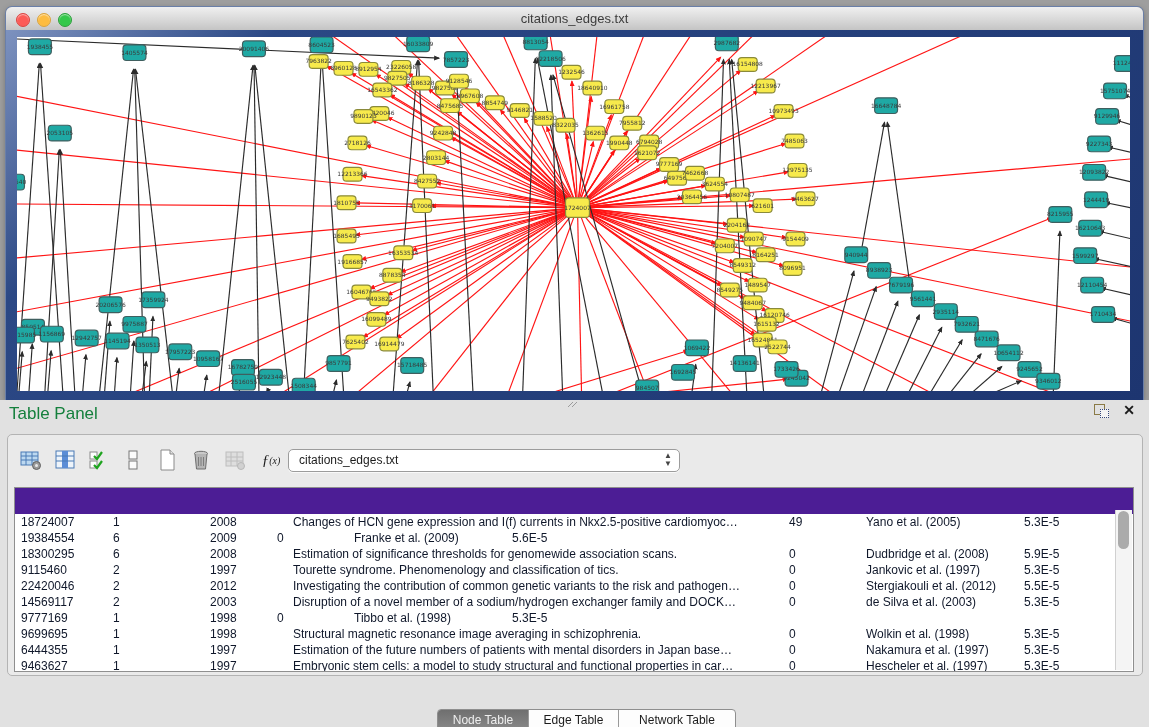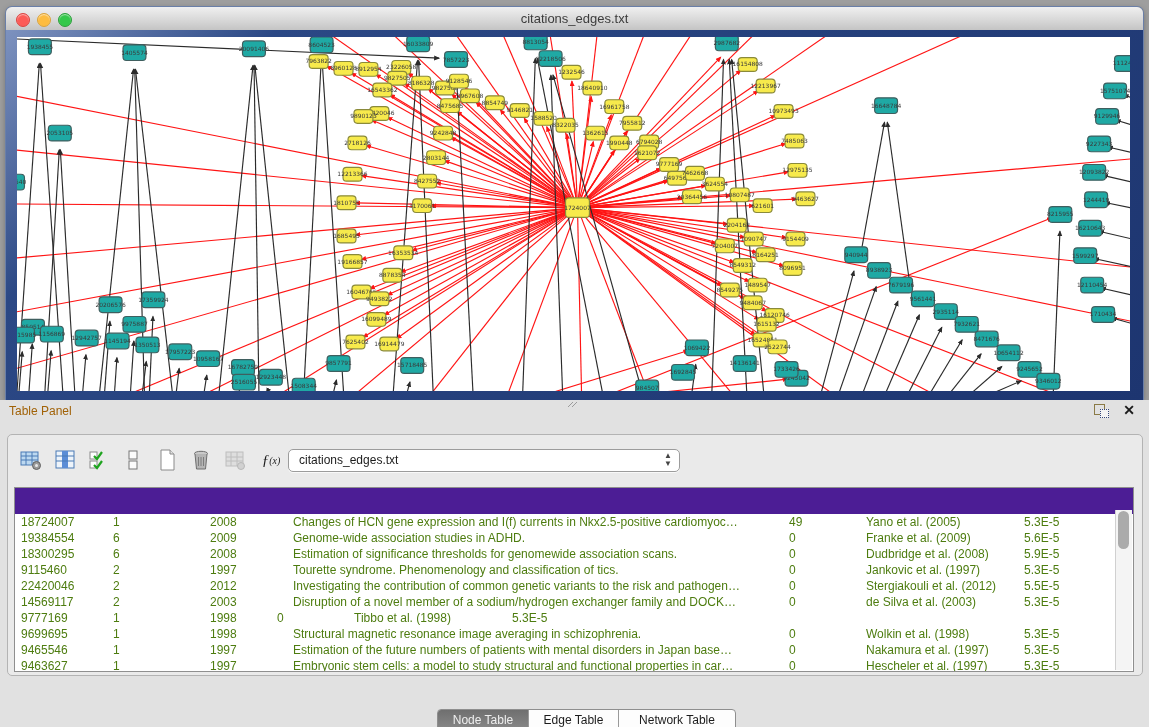--- a/index.html
+++ b/index.html
@@ -23,21 +23,21 @@
   .net-frame{position:absolute;left:0;top:23px;right:0;bottom:0;
     background:linear-gradient(135deg,#7d92bf 0%,#2b4885 18%,#1d3570 100%);}
   .net-canvas{position:absolute;left:11px;top:7px;right:13px;bottom:9px;
     background:#ffffff;overflow:hidden;}
   .net-canvas svg{position:absolute;left:0;top:0;width:100%;height:100%;}
 
   
   .table-panel{position:absolute;left:0;top:400px;width:1149px;height:327px;
     background:#e1e1e1;}
   .panel-header{position:absolute;left:0;top:0;right:0;height:22px;}
-  .panel-title{position:absolute;left:9px;top:4px;font-size:12px;color:#a16207;}
+  .panel-title{position:absolute;left:9px;top:4px;font-size:17px;color:#15803d;}
   .panel-float{position:absolute;right:40px;top:4px;width:15px;height:14px;}
   .panel-float .sq1{position:absolute;left:0;top:0;width:9px;height:9px;border:1px solid #8a7a46;background:transparent;}
   .panel-float .sq2{position:absolute;right:0;bottom:0;width:7px;height:7px;border:1px dotted #35477c;background:#f4f4f4;}
   .panel-close{position:absolute;right:14px;top:2px;font-size:14px;font-weight:bold;color:#1a1a1a;line-height:16px;}
   .resize-nub{position:absolute;left:567px;top:1px;width:12px;height:7px;opacity:.8;}
 
   .sub-panel{position:absolute;left:7px;top:34px;width:1134px;height:240px;
     background:#eaeaea;border:1px solid #b3b3b3;border-radius:5px;}
 
   .toolbar{position:absolute;left:8px;top:10px;height:30px;display:flex;align-items:center;}
@@ -49,21 +49,21 @@
   .selector .val{position:absolute;left:10px;top:3px;font-size:12px;color:#1c1c1c;}
   .selector .arrows{position:absolute;right:7px;top:2px;font-size:8px;color:#444;line-height:8px;text-align:center;}
 
   .tablebox{position:absolute;left:6px;top:52px;width:1118px;height:183px;
     background:#ffffff;border:1px solid #8f8f8f;overflow:hidden;}
   .thead{display:flex;height:21px;background:#4c1d95;border-bottom:5px solid #4c1d95;flex-direction:column;}
   .th{font-size:12px;color:#222;text-align:center;line-height:21px;
     border-right:1px solid #8f8f8f;background:#cde3ef;overflow:hidden;white-space:nowrap;}
   .th.first{background:#f2f2f2;}
   .th.fill{background:#f2f2f2;border-right:none;flex:1;}
-  .trow{display:flex;height:16px;font-size:12px;color:#4d7c0f;}
+  .trow{display:flex;height:16px;font-size:12px;color:#0f172a;}
   .td{line-height:16px;white-space:nowrap;overflow:hidden;}
   .c0{width:90px;padding-left:6px;box-sizing:border-box;}
   .c1{width:95px;padding-left:8px;box-sizing:border-box;}
   .c2{width:73px;padding-left:10px;box-sizing:border-box;}
   .c3{width:499px;padding-left:7px;box-sizing:border-box;margin-left:13px;}
   .c4{width:75px;padding-left:4px;box-sizing:border-box;}
   .c5{width:155px;padding-left:6px;box-sizing:border-box;}
   .c6{width:96px;padding-left:9px;box-sizing:border-box;}
   .th.c0{padding-left:0;}.th.c1{padding-left:0;}.th.c2{padding-left:0;margin-top:31px;}
   .th.c3{padding-left:0;}.th.c5{padding-left:0;text-align:right;}.th.c6{padding-left:0;text-decoration:underline;}
@@ -862,21 +862,20 @@
             <div class="td c2">2008</div>
             <div class="td c3">Changes of HCN gene expression and I(f) currents in Nkx2.5-positive cardiomyoc…</div>
             <div class="td c4">49</div>
             <div class="td c5">Yano et al. (2005)</div>
             <div class="td c6">5.3E-5</div>
           </div>
           <div class="trow">
             <div class="td c0">19384554</div>
             <div class="td c1">6</div>
             <div class="td c2">2009</div>
-            <div class="td c3">Genome-wide association studies in ADHD.</div>
             <div class="td c4">0</div>
             <div class="td c5">Franke et al. (2009)</div>
             <div class="td c6">5.6E-5</div>
           </div>
           <div class="trow">
             <div class="td c0">18300295</div>
             <div class="td c1">6</div>
             <div class="td c2">2008</div>
             <div class="td c3">Estimation of significance thresholds for genomewide association scans.</div>
             <div class="td c4">0</div>
@@ -921,21 +920,21 @@
           <div class="trow">
             <div class="td c0">9699695</div>
             <div class="td c1">1</div>
             <div class="td c2">1998</div>
             <div class="td c3">Structural magnetic resonance image averaging in schizophrenia.</div>
             <div class="td c4">0</div>
             <div class="td c5">Wolkin et al. (1998)</div>
             <div class="td c6">5.3E-5</div>
           </div>
           <div class="trow">
-            <div class="td c0">9465546</div>
+            <div class="td c0">6444355</div>
             <div class="td c1">1</div>
             <div class="td c2">1997</div>
             <div class="td c3">Estimation of the future numbers of patients with mental disorders in Japan base…</div>
             <div class="td c4">0</div>
             <div class="td c5">Nakamura et al. (1997)</div>
             <div class="td c6">5.3E-5</div>
           </div>
           <div class="trow">
             <div class="td c0">9463627</div>
             <div class="td c1">1</div>

